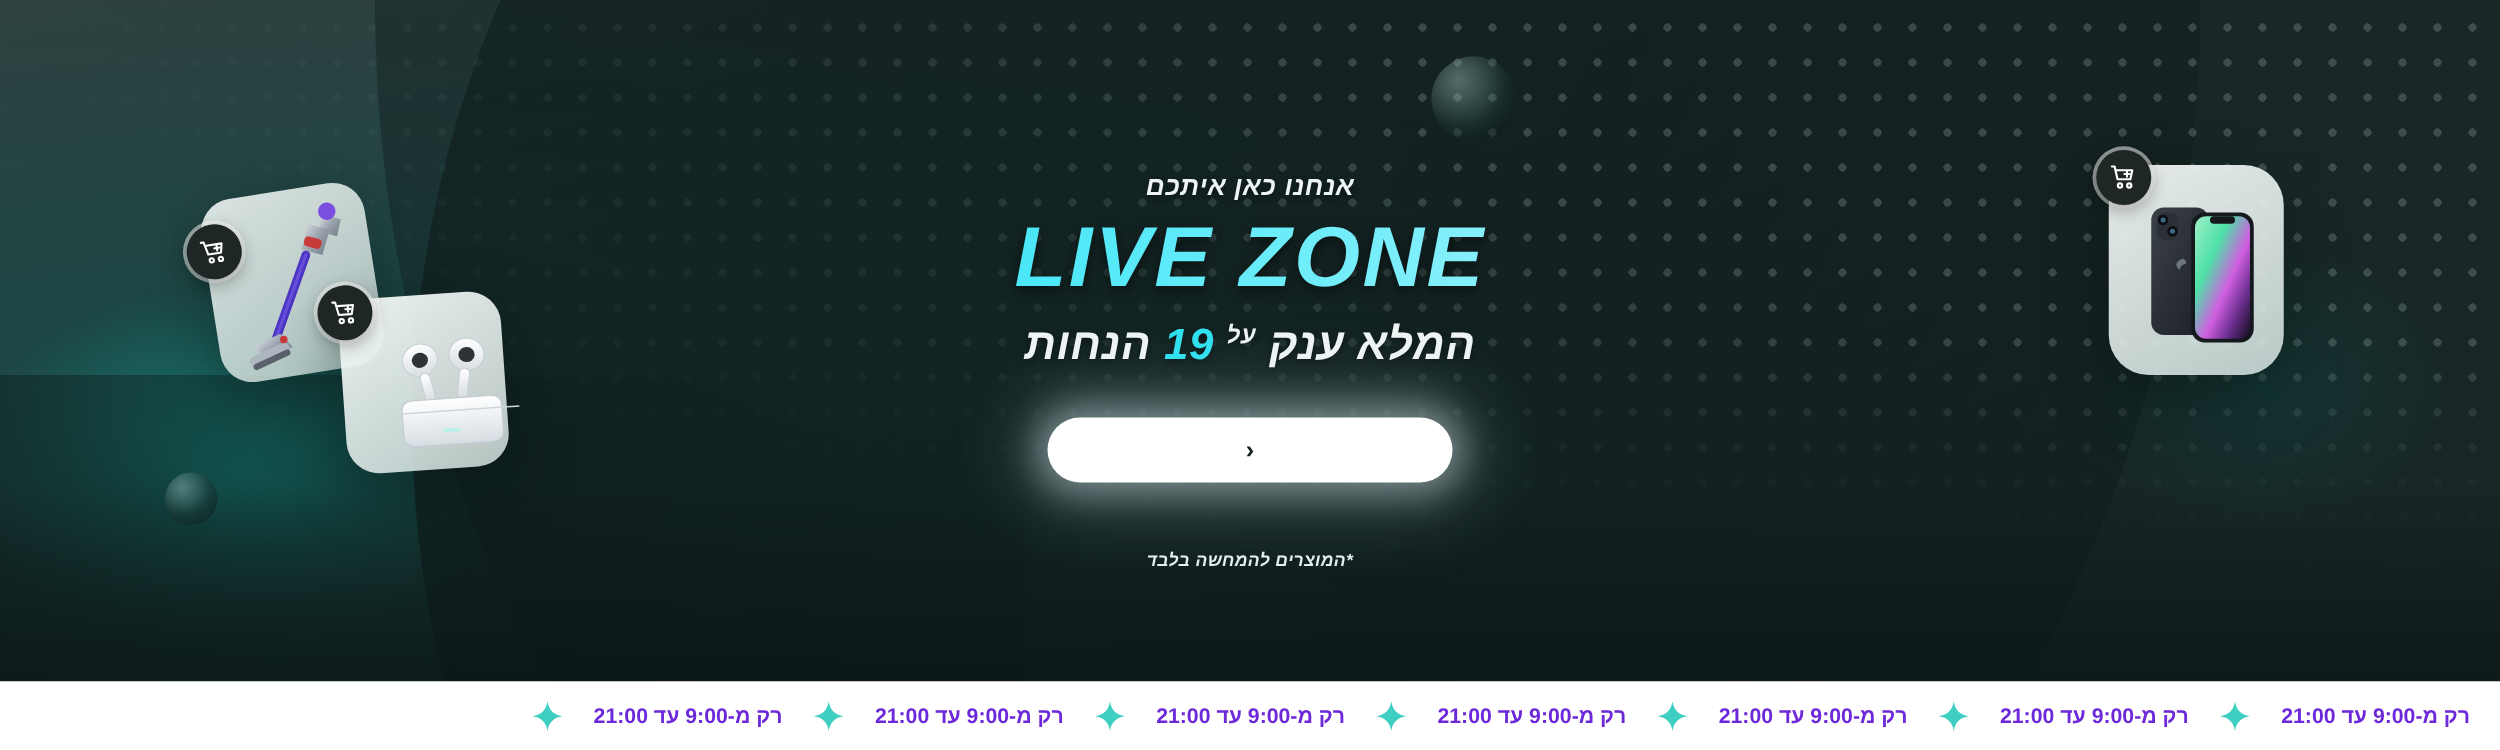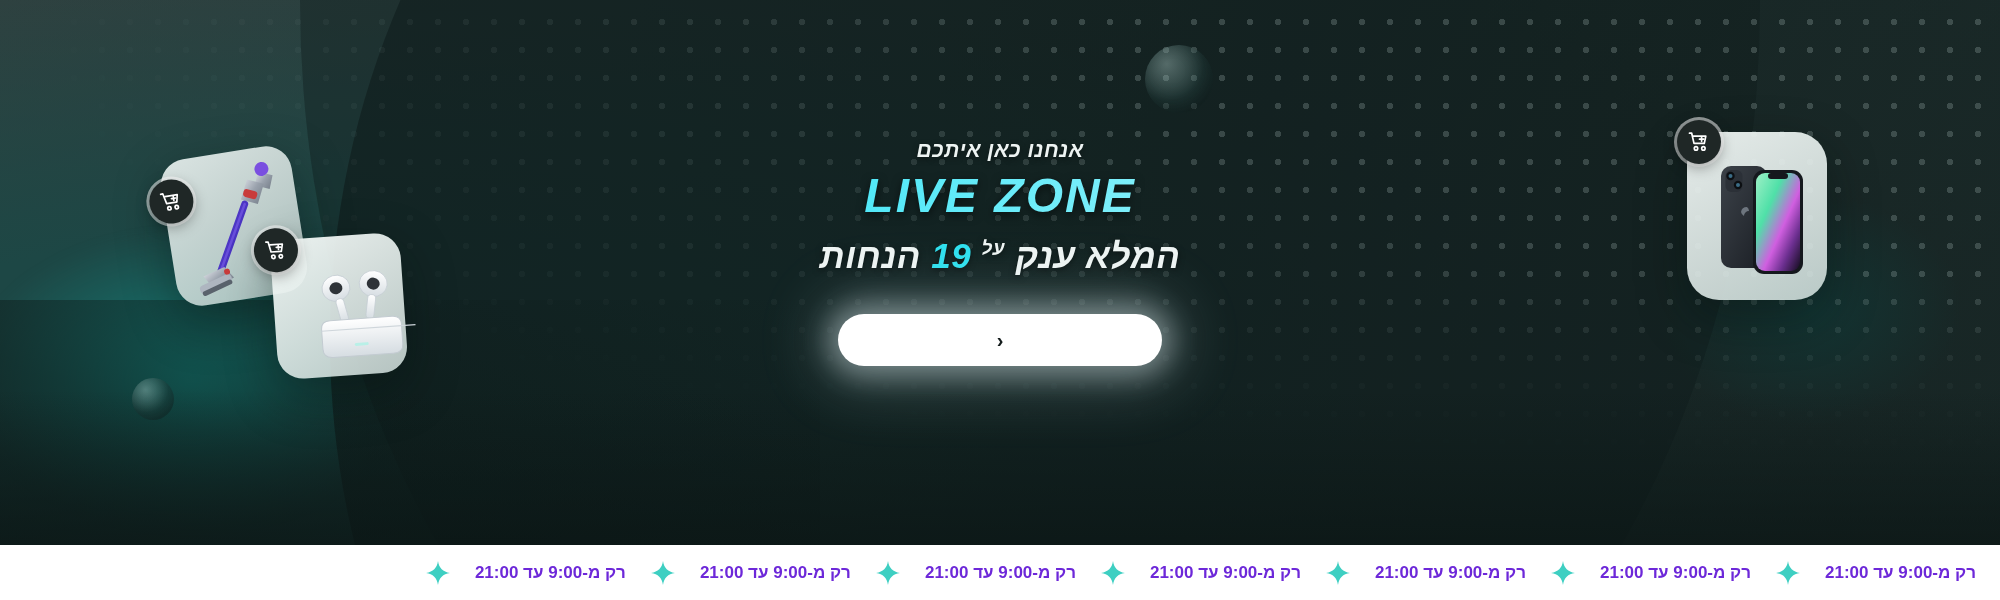--- a/index.html
+++ b/index.html
@@ -142,21 +142,21 @@
     margin-top:138px;
     font-size:21px;
     font-weight:bold;
     font-style:italic;
     letter-spacing:.5px;
     color:#eef4f3;
     text-shadow:0 2px 6px rgba(0,0,0,.45);
   }
   .headline{
     margin-top:10px;
-    font-size:48px;
+    font-size:68px;
     font-weight:bold;
     font-style:italic;
     letter-spacing:2px;
     line-height:1;
     background:linear-gradient(100deg,#19dcf3 0%, #2ee3f6 32%, #8ef1fb 62%, #bdf6fd 85%, #d9fbff 100%);
     -webkit-background-clip:text;
     background-clip:text;
     color:transparent;
     filter:drop-shadow(0 3px 5px rgba(0,0,0,.55));
     direction:ltr;
@@ -375,20 +375,21 @@
       <span class="num">19</span>
       <span>הנחות</span>
     </div>
 
     <div class="cta-wrap">
       <button class="cta">
         <span class="chev">‹</span>
       </button>
     </div>
 
+    <div class="footnote">*המוצרים להמחשה בלבד</div>
   </div>
 
   <div class="ticker">
     <div class="ticker-track" id="ticker-track">
         <span class="ticker-item">רק מ-9:00 עד 21:00</span>
         <span class="ticker-sep">
           <svg viewBox="0 0 24 24" aria-hidden="true">
             <path d="M12 1 C12.9 7.4 16.6 11.1 23 12 C16.6 12.9 12.9 16.6 12 23 C11.1 16.6 7.4 12.9 1 12 C7.4 11.1 11.1 7.4 12 1 Z" fill="#3ecfc2"></path>
           </svg>
         </span>

